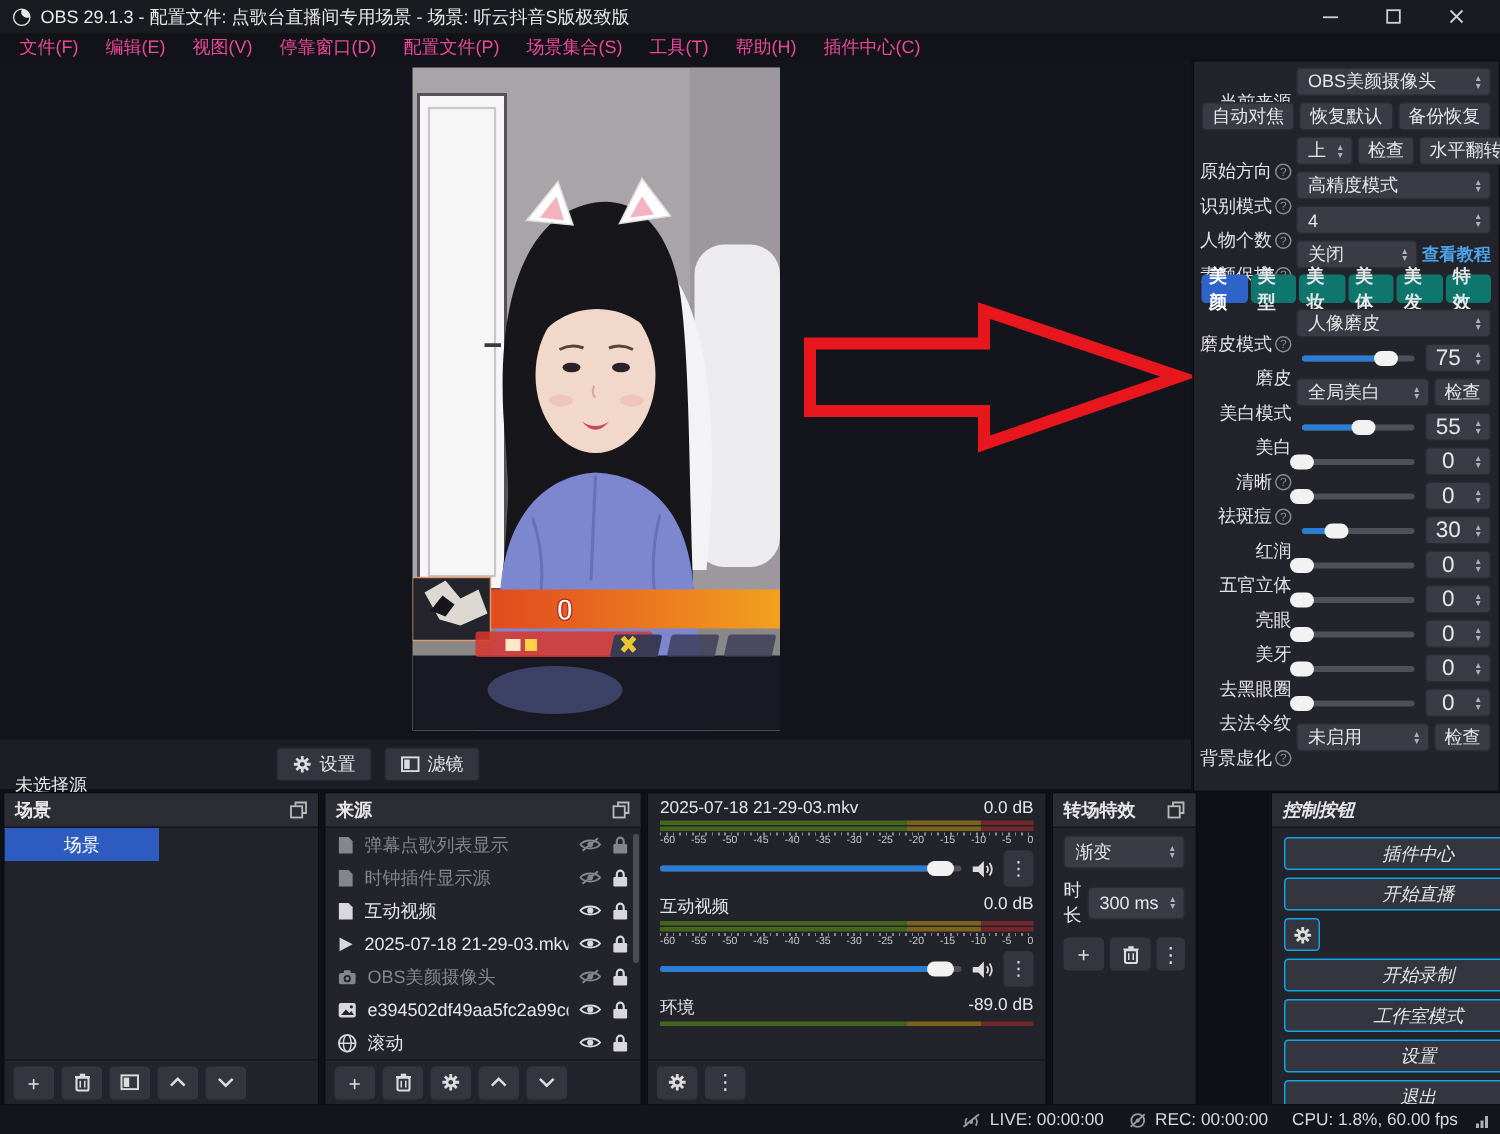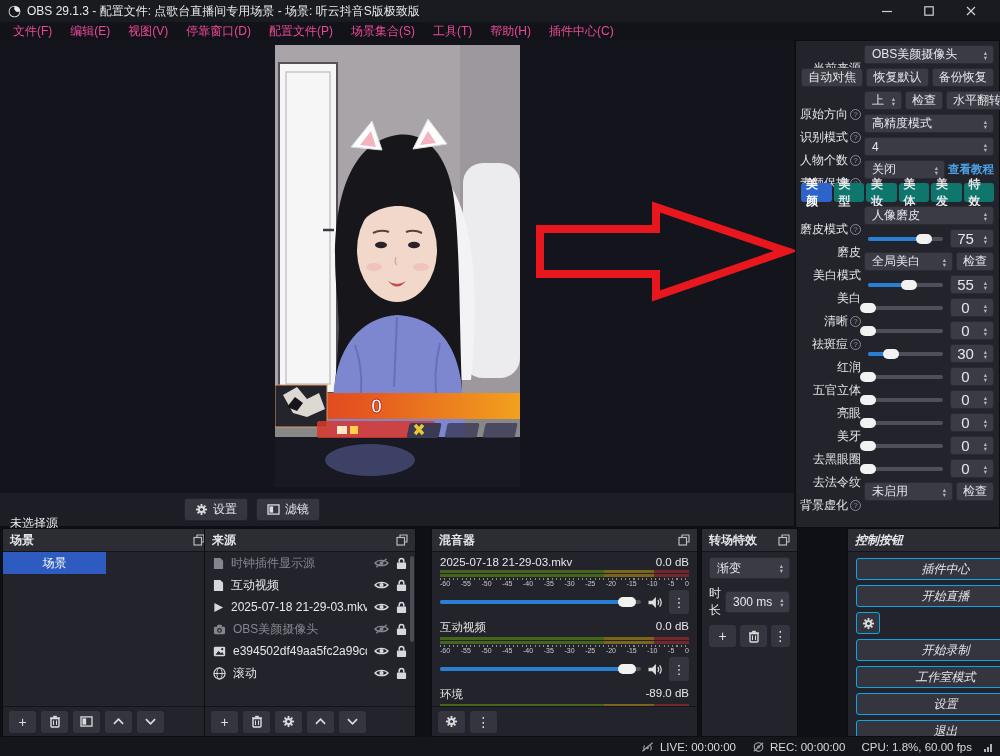--- a/index.html
+++ b/index.html
@@ -32,21 +32,21 @@
   
   .dock { position:absolute; top:528px; height:209px; background:#23242b; border:1px solid #0c0d10;
           display:flex; flex-direction:column; }
   .dock-header { height:23px; background:#2b2c34; border-bottom:1px solid #14151a; flex:0 0 23px;
                  display:flex; align-items:center; justify-content:space-between; padding:0 7px; font-weight:bold; }
   .dock-body { flex:1; position:relative; overflow:hidden; }
   .dock-toolbar { flex:0 0 30px; border-top:1px solid #14151a; display:flex; align-items:center; gap:5px; padding:0 6px; }
   .tbtn { width:27px; height:22px; background:#34353e; border-radius:3px; display:flex; align-items:center; justify-content:center; color:#dddde0; font-size:14px; }
 
   #dock-scenes { left:2px;  width:211px; }
-  #dock-sources{ left:204px; width:212px; }
+  #dock-sources{ left:216px; width:212px; }
   #dock-mixer  { left:431px; width:267px; }
   #dock-trans  { left:701px; width:97px; }
   #dock-ctrl   { left:847px; width:197px;font-style:italic; }
 
   .scene-item { margin:0; width:103px; height:22px; background:#2e5bbf; color:#fff;
                 display:flex; align-items:center; justify-content:center; }
 
   .src-row { height:22px; display:flex; align-items:center; gap:7px; padding:0 8px; }
   .src-row .nm { flex:1; white-space:nowrap; overflow:hidden; color:#e6e6e9; }
   .src-row.dim .nm { color:#85868d; }
@@ -294,20 +294,35 @@
       <svg width="12" height="12" viewBox="0 0 12 12">
           <rect x="1" y="3.5" width="7.5" height="7.5" fill="none" stroke="#bbb" stroke-width="1.2"></rect>
           <path d="M4 3.5 V1 h7 v7 h-2.5" fill="none" stroke="#bbb" stroke-width="1.2"></path>
         </svg>
     </div>
     <div class="dock-body">
       <div class="src-row dim">
         <svg width="11" height="13" viewBox="0 0 12 14">
             <path d="M1 1 h7 l3 3 v9 h-10 z" fill="#85868d"></path>
           </svg>
+        <span class="nm">弹幕点歌列表显示</span>
+        <svg width="15" height="10" viewBox="0 0 16 10">
+            <path d="M1 5 C4 1.2 12 1.2 15 5 C12 8.8 4 8.8 1 5 Z" fill="none" stroke="#85868d" stroke-width="1.3"></path>
+            <circle cx="8" cy="5" r="2" fill="#85868d"></circle>
+            <line x1="2.5" y1="9.5" x2="13.5" y2="0.5" stroke="#85868d" stroke-width="1.4"></line>
+          </svg>
+        <svg width="11" height="13" viewBox="0 0 12 14">
+            <rect x="1" y="6" width="10" height="7" rx="1" fill="#85868d"></rect>
+            <path d="M3.5 6 V4 a2.5 2.5 0 0 1 5 0 V6" fill="none" stroke="#85868d" stroke-width="1.6"></path>
+          </svg>
+      </div>
+      <div class="src-row dim">
+        <svg width="11" height="13" viewBox="0 0 12 14">
+            <path d="M1 1 h7 l3 3 v9 h-10 z" fill="#85868d"></path>
+          </svg>
         <span class="nm">时钟插件显示源</span>
         <svg width="15" height="10" viewBox="0 0 16 10">
             <path d="M1 5 C4 1.2 12 1.2 15 5 C12 8.8 4 8.8 1 5 Z" fill="none" stroke="#85868d" stroke-width="1.3"></path>
             <circle cx="8" cy="5" r="2" fill="#85868d"></circle>
             <line x1="2.5" y1="9.5" x2="13.5" y2="0.5" stroke="#85868d" stroke-width="1.4"></line>
           </svg>
         <svg width="11" height="13" viewBox="0 0 12 14">
             <rect x="1" y="6" width="10" height="7" rx="1" fill="#d8d8dc"></rect>
             <path d="M3.5 6 V4 a2.5 2.5 0 0 1 5 0 V6" fill="none" stroke="#d8d8dc" stroke-width="1.6"></path>
           </svg>
@@ -422,27 +437,20 @@
         </div>
       <div class="tbtn">
           <svg width="11" height="7" viewBox="0 0 12 7">
             <path d="M1 1 L6 6 L11 1" fill="none" stroke="#ddd" stroke-width="1.8"></path>
           </svg>
         </div>
     </div>
   </div>
 
   <div class="dock" id="dock-mixer">
-    <div class="dock-header">
-      <span>混音器</span>
-      <svg width="12" height="12" viewBox="0 0 12 12">
-          <rect x="1" y="3.5" width="7.5" height="7.5" fill="none" stroke="#bbb" stroke-width="1.2"></rect>
-          <path d="M4 3.5 V1 h7 v7 h-2.5" fill="none" stroke="#bbb" stroke-width="1.2"></path>
-        </svg>
-    </div>
     <div class="dock-body">
 
       <div class="mx-ch">
         <div class="mx-top">
             <span>2025-07-18 21-29-03.mkv</span>
             <span>0.0 dB</span>
           </div>
         <div class="meter"></div>
         <div class="meter"></div>
         <div class="tickmarks"></div>

